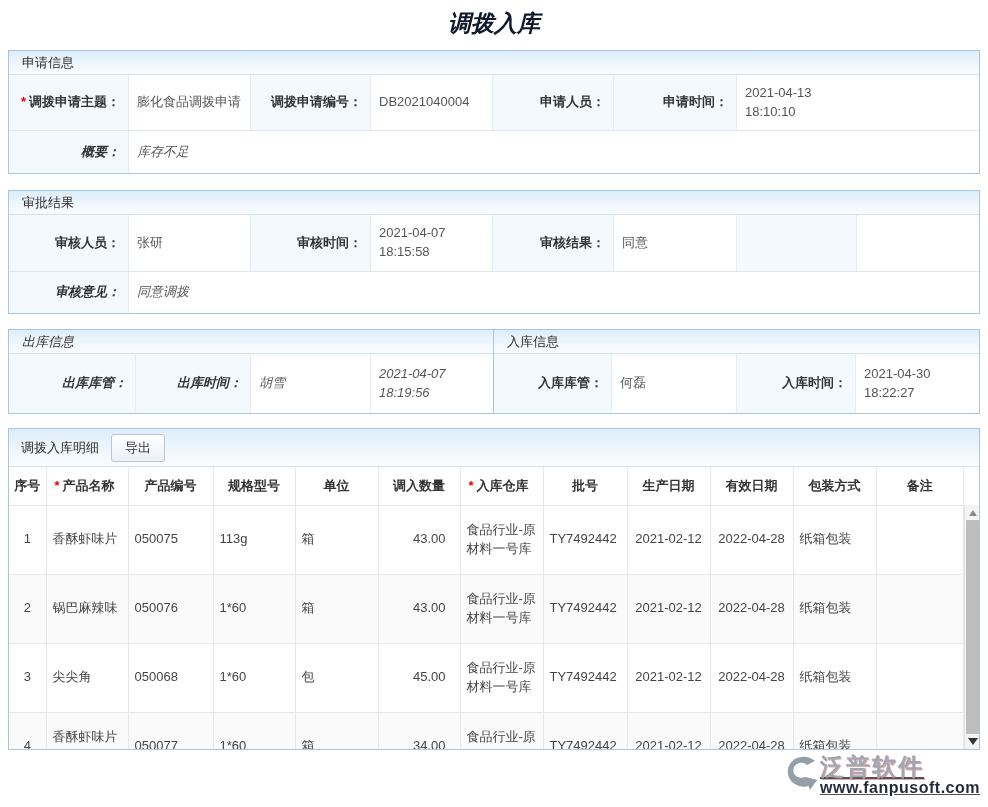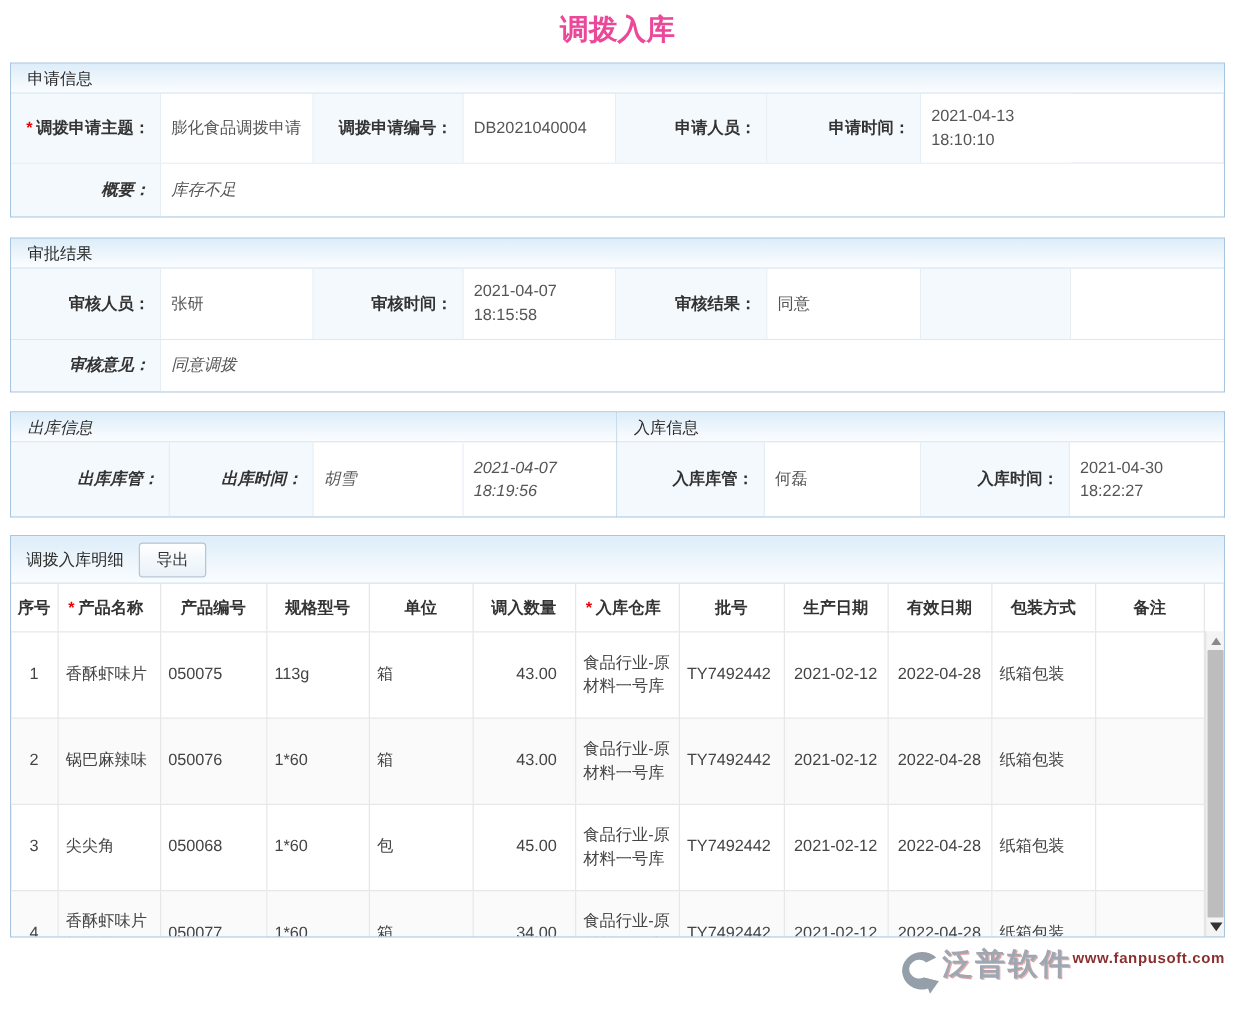--- a/index.html
+++ b/index.html
@@ -1,19 +1,19 @@
 <!DOCTYPE html>
 <html><head>
 <meta charset="utf-8">
 <style>
   * { margin:0; padding:0; box-sizing:border-box; }
   html,body { width:988px; height:807px; background:#fff; overflow:hidden; }
   body { font-family:"Liberation Sans","DejaVu Sans",sans-serif; font-size:13px; color:#444; position:relative; }
 
-  .page-title { text-align:center; font-size:23px; font-weight:600; color:#ec4899; padding-top:8px; height:50px; }
+  .page-title { text-align:center; font-size:23px; font-weight:600; color:#0f172a; padding-top:8px; height:50px;font-style:italic; }
 
   .sec { margin:0 8px 0 8px; border:1px solid #a9c6e0; background:#fff; }
   .gap16 { height:16px; } .gap15 { height:15px; } .gap14 { height:14px; }
 
   .sec-head { height:24px; display:flex; align-items:center; padding:0 13px;
     background:linear-gradient(to bottom,#dcedfa 0%,#eef6fc 55%,#fbfdff 100%);
     border-bottom:1px solid #d4e2ef; color:#2b2b2b; font-size:13px; }
 
   .frow { display:grid; }
   .frow + .frow { border-top:1px solid #dfe8f1; }
@@ -57,24 +57,24 @@
   
   .vscroll { position:absolute; top:76px; right:0; bottom:0; width:15px; background:#f4f4f4; border-left:1px solid #e3e3e3; }
   .vs-up, .vs-down { position:absolute; left:0; width:15px; height:15px; display:flex; align-items:center; justify-content:center; }
   .vs-up { top:0; } .vs-down { bottom:0; }
   .tri-up { width:0; height:0; border-left:4px solid transparent; border-right:4px solid transparent; border-bottom:6px solid #8a8a8a; }
   .tri-down { width:0; height:0; border-left:5px solid transparent; border-right:5px solid transparent; border-top:7px solid #333; }
   .vs-thumb { position:absolute; top:15px; bottom:15px; left:1px; width:13px; background:#bdbdbd; border-radius:1px; }
 
   
   .watermark { position:absolute; right:8px; bottom:10px; display:flex; align-items:flex-start; opacity:.92; pointer-events:none; }
-  .wm-text { display:flex; flex-direction:row; margin-left:2px; }
+  .wm-text { display:flex; flex-direction:column; margin-left:2px;text-decoration:underline; }
   .wm-brand { font-size:24px; font-weight:bold; color:#97a1ac; letter-spacing:2px; line-height:1.05;
     text-shadow:1px 1px 0 rgba(197,52,47,.45); }
-  .wm-url { font-size:12px; font-weight:bold; color:#7f1d1d; letter-spacing:.5px; }
+  .wm-url { font-size:16px; font-weight:bold; color:#0f172a; letter-spacing:.5px; }
 </style>
 </head>
 <body>
 
 <div class="page-title">调拨入库</div>
 
 <div class="sec">
   <div class="sec-head">申请信息</div>
   <div class="frow g8 h55">
     <div class="cell lbl">

